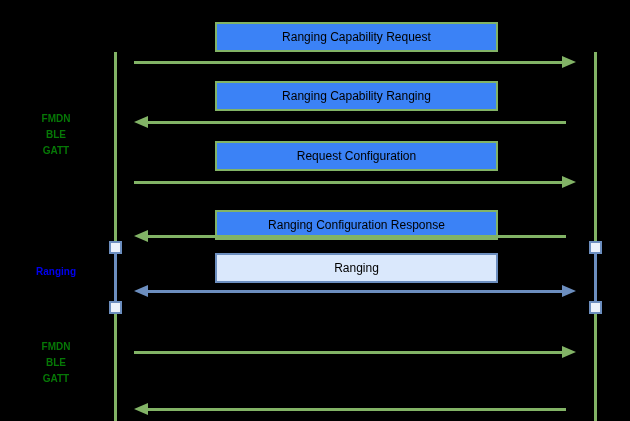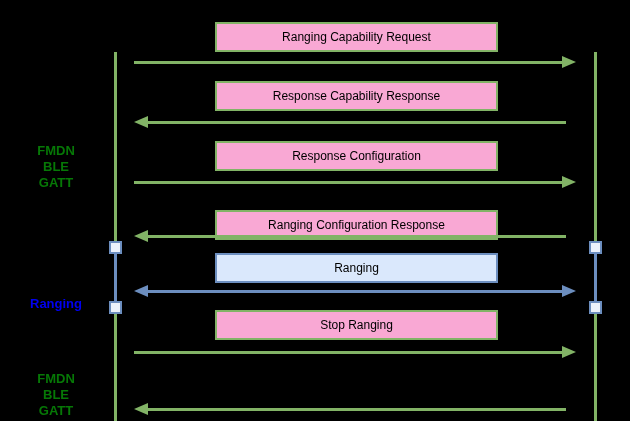--- a/index.html
+++ b/index.html
@@ -14,23 +14,22 @@
     font-family: "Liberation Sans", sans-serif;
   }
 
   
   .side-label {
     position: absolute;
     left: 0;
     width: 112px;
     text-align: center;
     font-weight: bold;
-    font-size: 13px;
+    font-size: 10px;
     line-height: 16px;
-    margin-top: 32px;
   }
   .side-label span { display: block; }
   .side-label.green { color: #067806; }
   .side-label.blue  { color: #0000f0; }
 
   
   .lifeline {
     position: absolute;
     top: 52px;
     width: 3px;
@@ -61,21 +60,21 @@
     height: 30px;
     box-sizing: border-box;
     border: 2px solid;
     display: flex;
     align-items: center;
     justify-content: center;
     font-size: 12px;
     color: #000000;
     white-space: nowrap;
   }
-  .msg-box.green { background: #f9a8d4; border-color: #82b366; }
+  .msg-box.green { background: #3b82f6; border-color: #82b366; }
   .msg-box.blue  { background: #dae8fc; border-color: #6c8ebf; }
 
   
   .arrow {
     position: absolute;
     left: 134px;
     width: 442px;
     height: 12px;
   }
   .arrow.green { --c: #82b366; }
@@ -133,46 +132,45 @@
   <div class="activation-marker" style="left:109px; top:301px"></div>
   <div class="activation-marker" style="left:589px; top:241px"></div>
   <div class="activation-marker" style="left:589px; top:301px"></div>
 
   <div class="msg-box green" style="top:22px">Ranging Capability Request</div>
   <div class="arrow green dir-right" style="top:56px">
     <i class="line"></i>
     <i class="head right"></i>
   </div>
 
-  <div class="msg-box green" style="top:81px">Response Capability Response</div>
+  <div class="msg-box green" style="top:81px">Ranging Capability Ranging</div>
   <div class="arrow green dir-left" style="top:116px">
     <i class="line"></i>
     <i class="head left"></i>
   </div>
 
-  <div class="msg-box green" style="top:141px">Response Configuration</div>
+  <div class="msg-box green" style="top:141px">Request Configuration</div>
   <div class="arrow green dir-right" style="top:176px">
     <i class="line"></i>
     <i class="head right"></i>
   </div>
 
   <div class="msg-box green" style="top:210px">Ranging Configuration Response</div>
   <div class="arrow green dir-left" style="top:230px">
     <i class="line"></i>
     <i class="head left"></i>
   </div>
 
   <div class="msg-box blue" style="top:253px">Ranging</div>
   <div class="arrow blue dir-both" style="top:285px">
     <i class="line"></i>
     <i class="head left"></i>
     <i class="head right"></i>
   </div>
 
-  <div class="msg-box green" style="top:310px">Stop Ranging</div>
   <div class="arrow green dir-right" style="top:346px">
     <i class="line"></i>
     <i class="head right"></i>
   </div>
 
   <div class="arrow green dir-left" style="top:403px">
     <i class="line"></i>
     <i class="head left"></i>
   </div>
 

